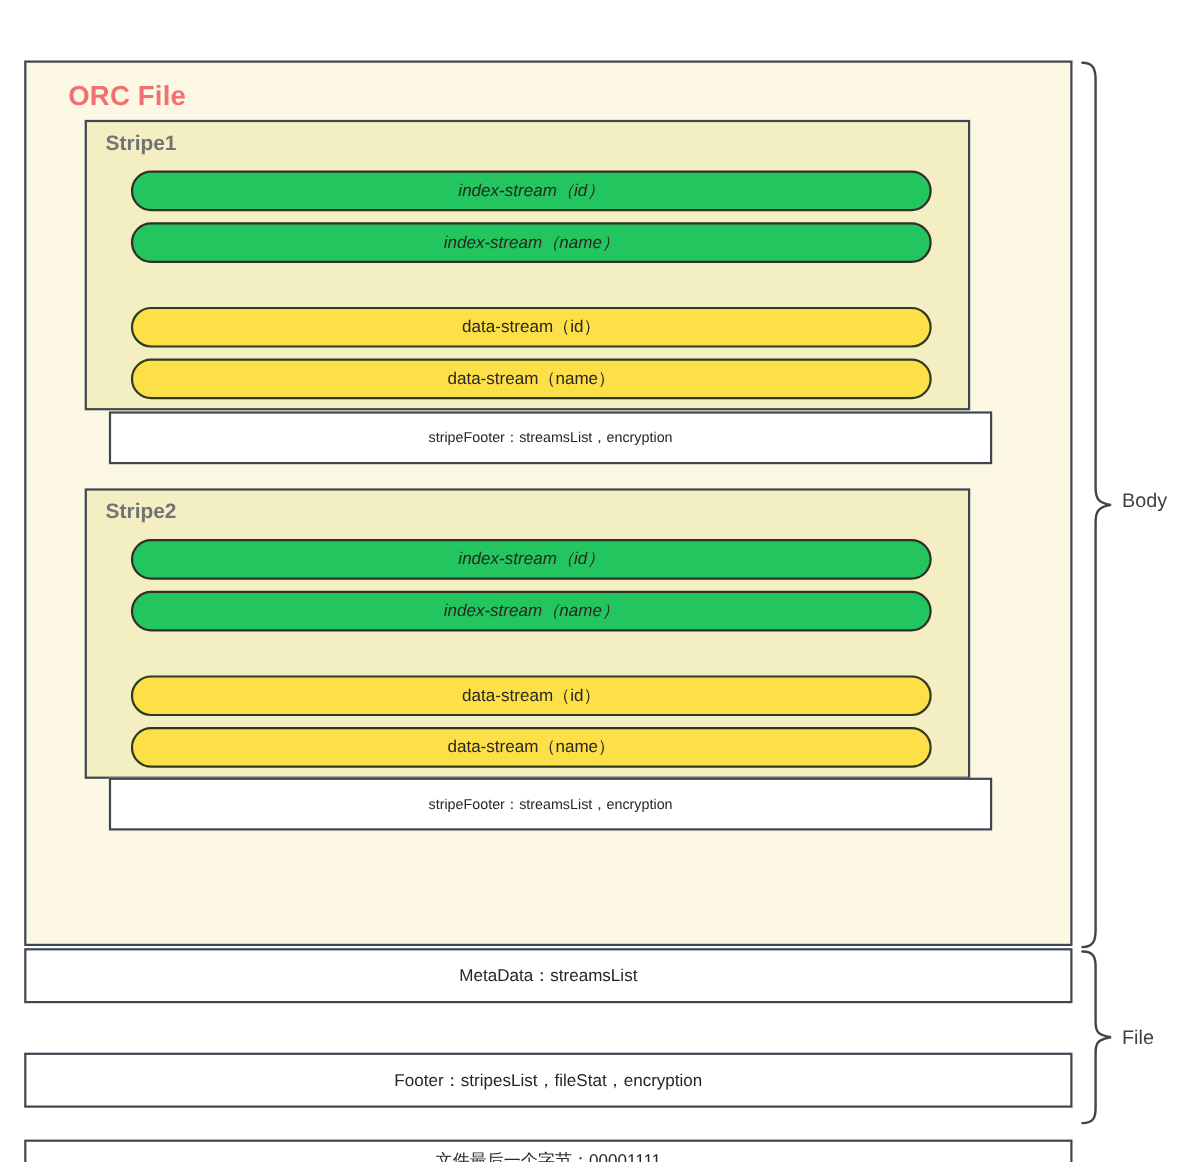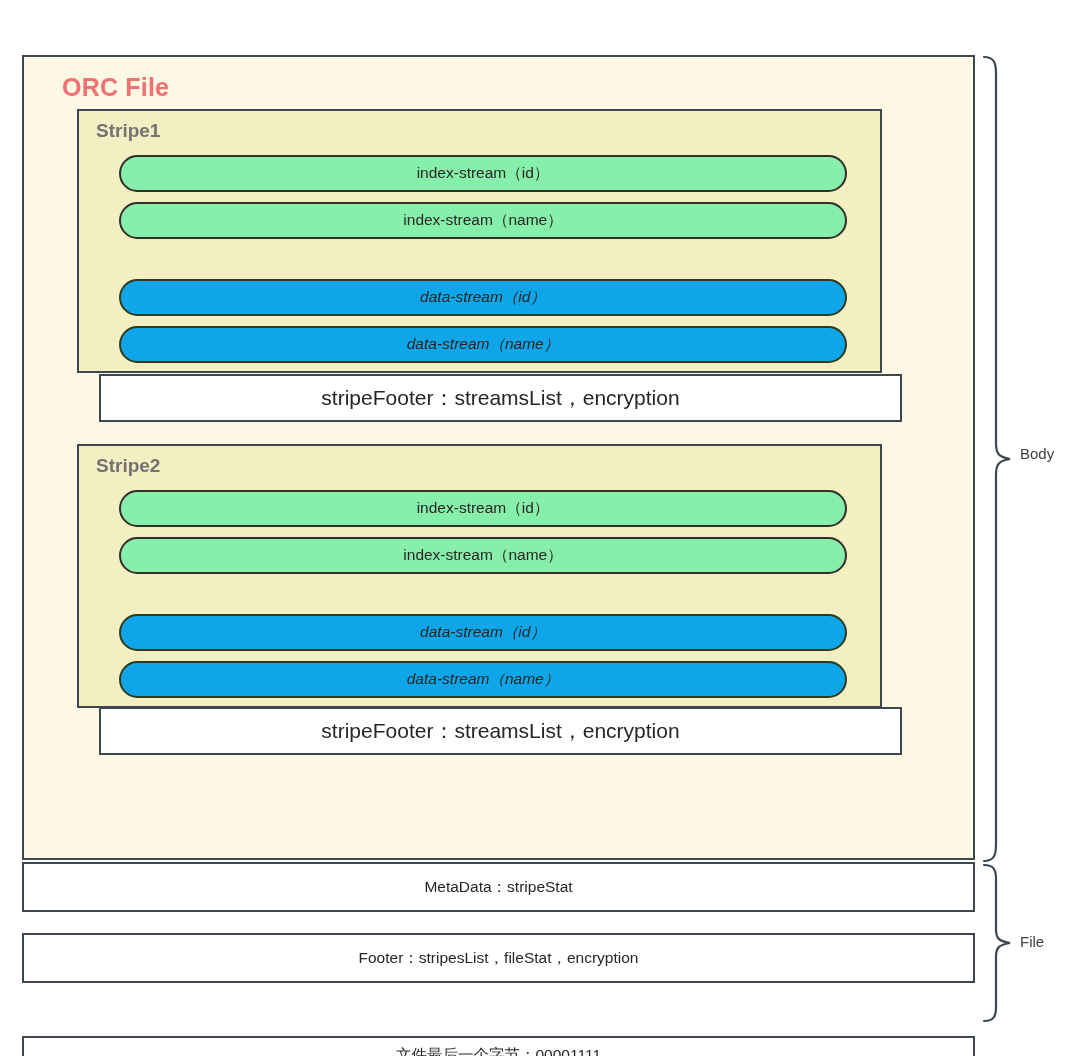--- a/index.html
+++ b/index.html
@@ -70,36 +70,36 @@
     border: 2px solid #332E28;
     border-radius: 19px;
     box-sizing: border-box;
     display: flex;
     align-items: center;
     justify-content: center;
     font-size: 15.5px;
     color: #2A2622;
     white-space: nowrap;
   }
-  .pill.index { background: #86efac; }
-  .pill.data  { background: #0ea5e9; border-color: #2E3B20; font-style: italic; }
+  .pill.index { background: #22c55e; font-style: italic; }
+  .pill.data  { background: #fde047; border-color: #2E3B20; }
 
   
   .stripe-footer {
     position: absolute;
     left: 75px;
     width: 803px;
     height: 48px;
     background: #FFFFFF;
     border: 2px solid #3E4750;
     box-sizing: border-box;
     display: flex;
     align-items: center;
     justify-content: center;
-    font-size: 21px;
+    font-size: 13px;
     color: #262626;
     white-space: nowrap;
   }
 
   
   .tail-row {
     position: absolute;
     left: 22px;
     width: 953px;
     background: #FFFFFF;
@@ -128,21 +128,21 @@
     overflow: visible;
   }
   .brace-path {
     fill: none;
     stroke: #3E4750;
     stroke-width: 2.2;
     stroke-linecap: round;
   }
   .brace-label {
     position: absolute;
-    font-size: 15px;
+    font-size: 18px;
     color: #3C4147;
     white-space: nowrap;
   }
 </style>
 </head>
 <body>
 
 <div id="canvas">
 
   <div class="orc-file">
@@ -170,23 +170,23 @@
       <div class="pill index" style="top:91px;">index-stream（name）</div>
 
       <div class="pill data" style="top:168px;">data-stream（id）</div>
 
       <div class="pill data" style="top:215px;">data-stream（name）</div>
     </div>
 
     <div class="stripe-footer" style="top:650px;">stripeFooter：streamsList，encryption</div>
   </div>
 
-  <div class="tail-row" style="top:815px; height:50px;">MetaData：stripeStat</div>
-
-  <div class="tail-row" style="top:886px; height:50px;">Footer：stripesList，fileStat，encryption</div>
+  <div class="tail-row" style="top:815px; height:50px;">MetaData：streamsList</div>
+
+  <div class="tail-row" style="top:910px; height:50px;">Footer：stripesList，fileStat，encryption</div>
 
 
   <div class="tail-row" style="top:989px; height:38px;">文件最后一个字节：00001111</div>
 
   <div class="tail-strip" style="top:1025px;"></div>
 
   <svg class="brace-svg" style="left:980px; top:6px;" width="36" height="812">
     <path class="brace-path" d="M 4 4
              C 14 4, 16 10, 16 20
              L 16 390

